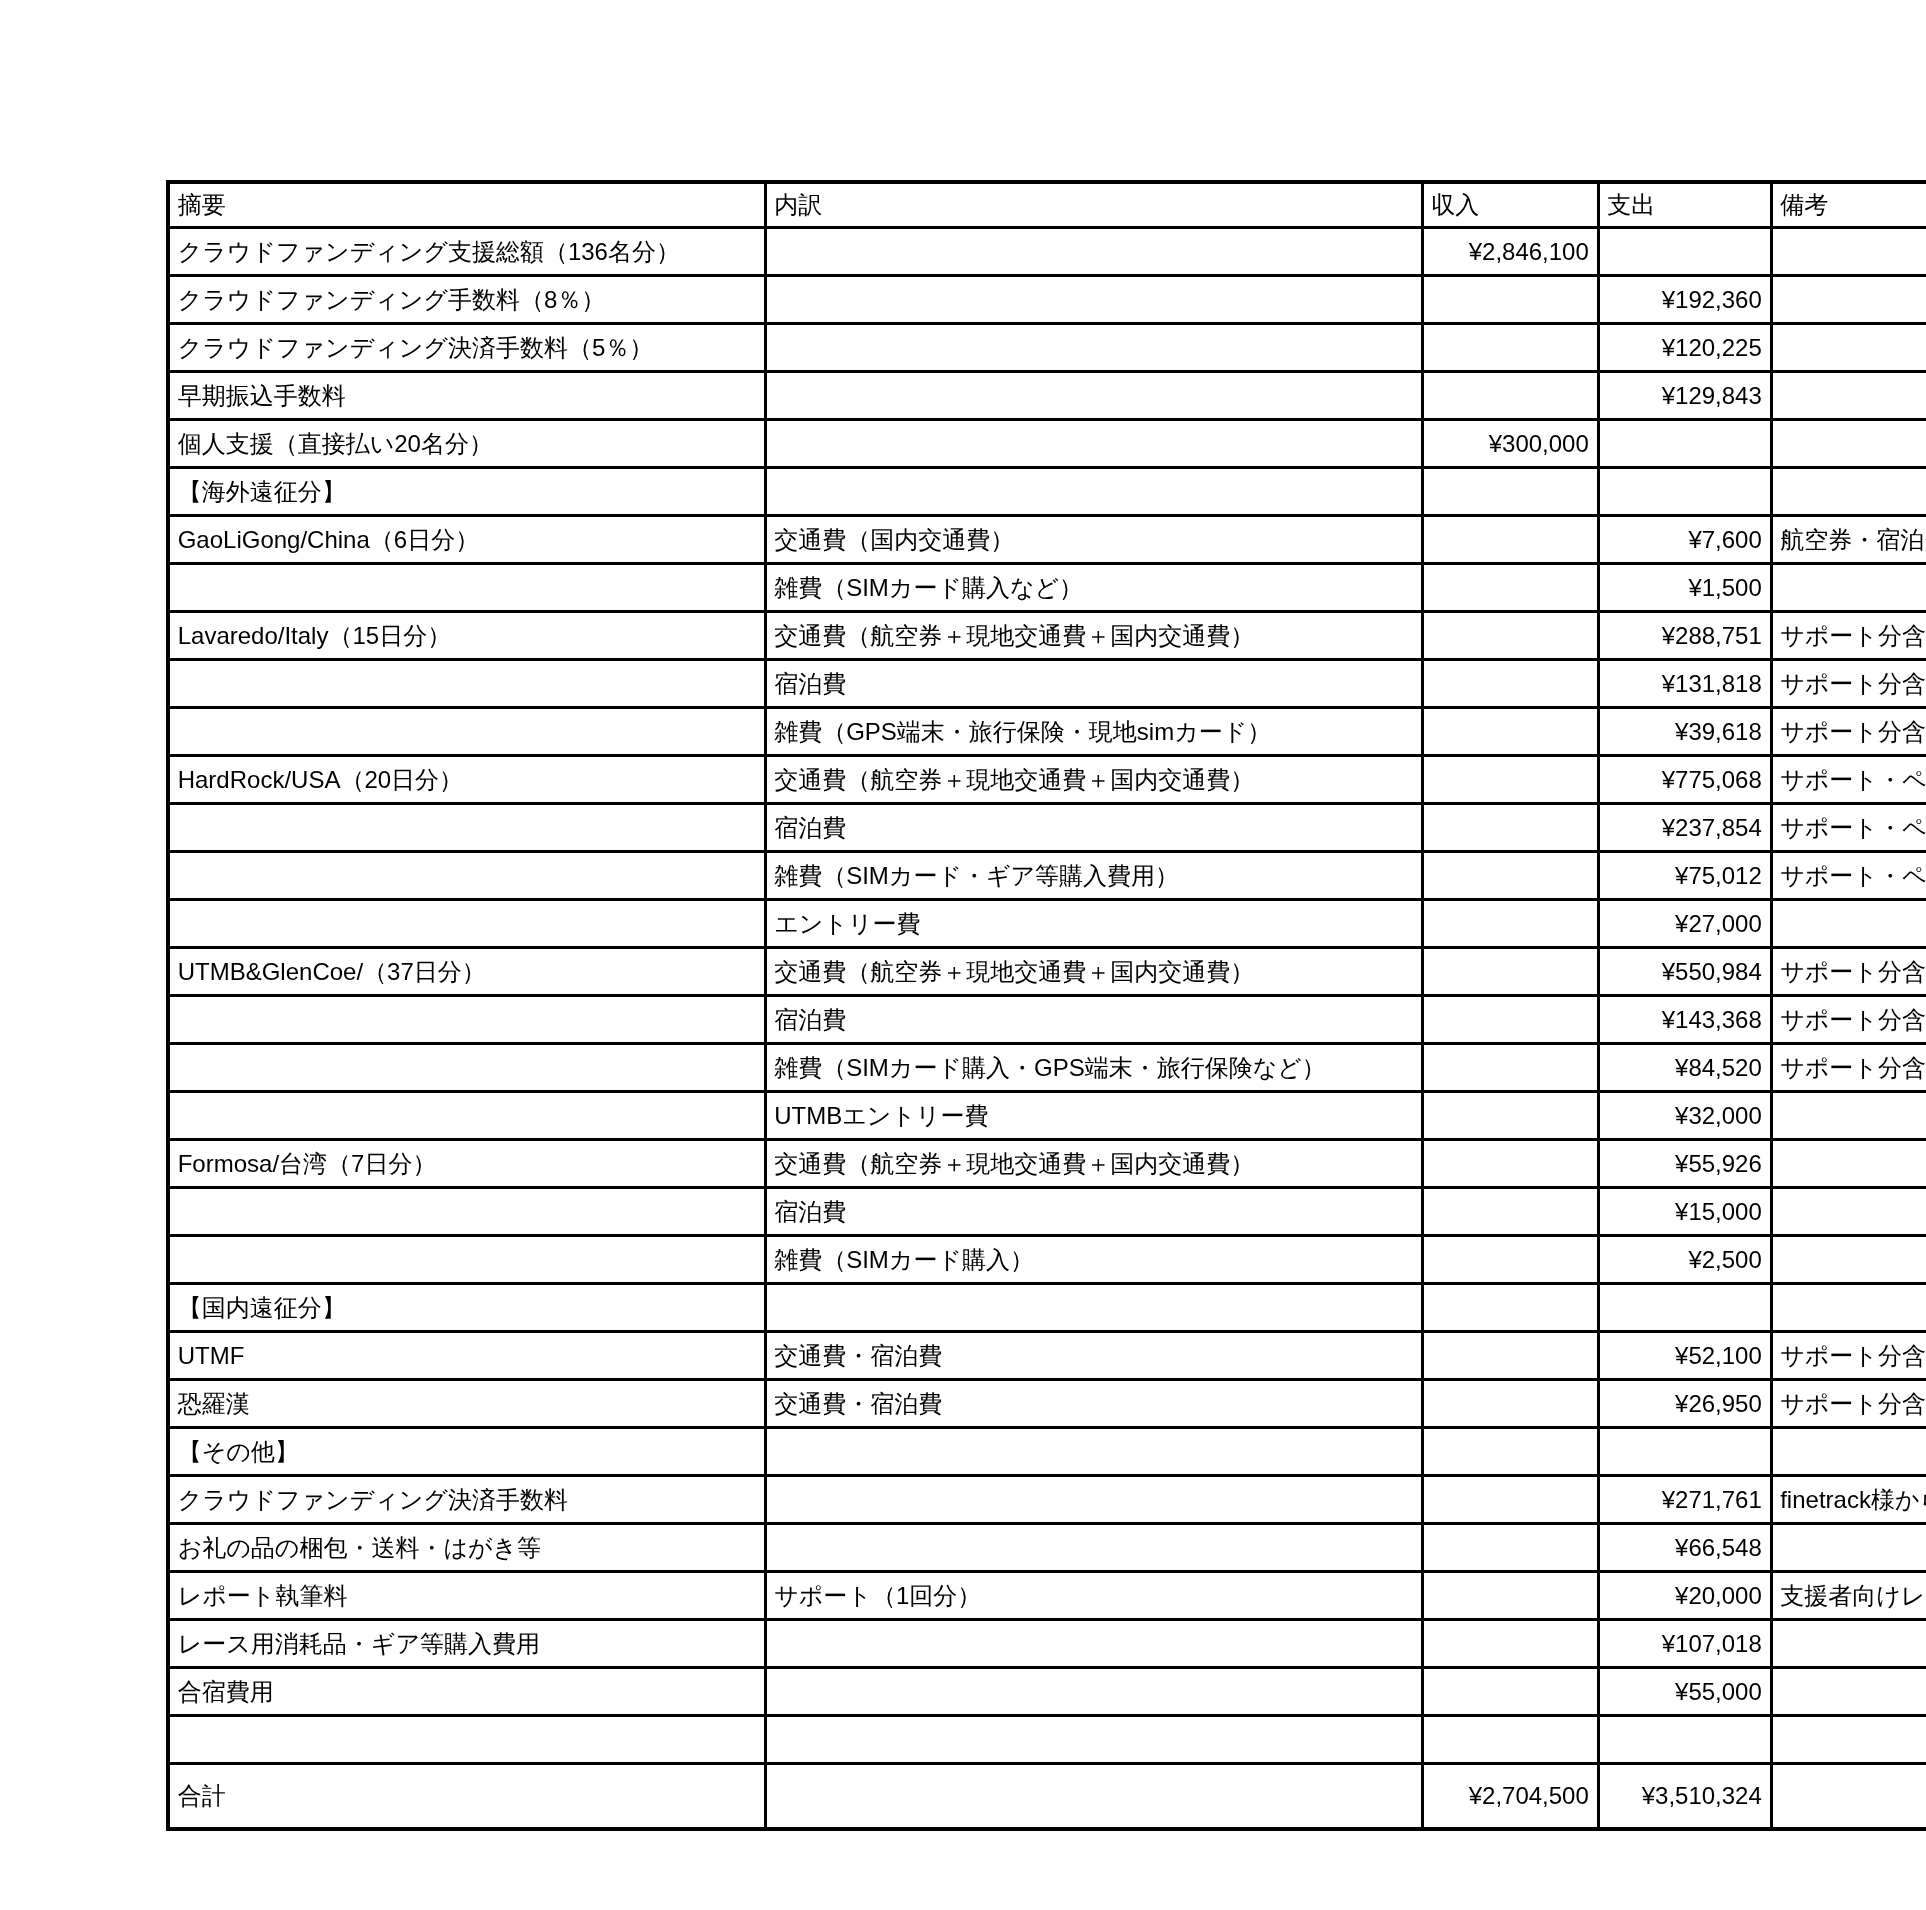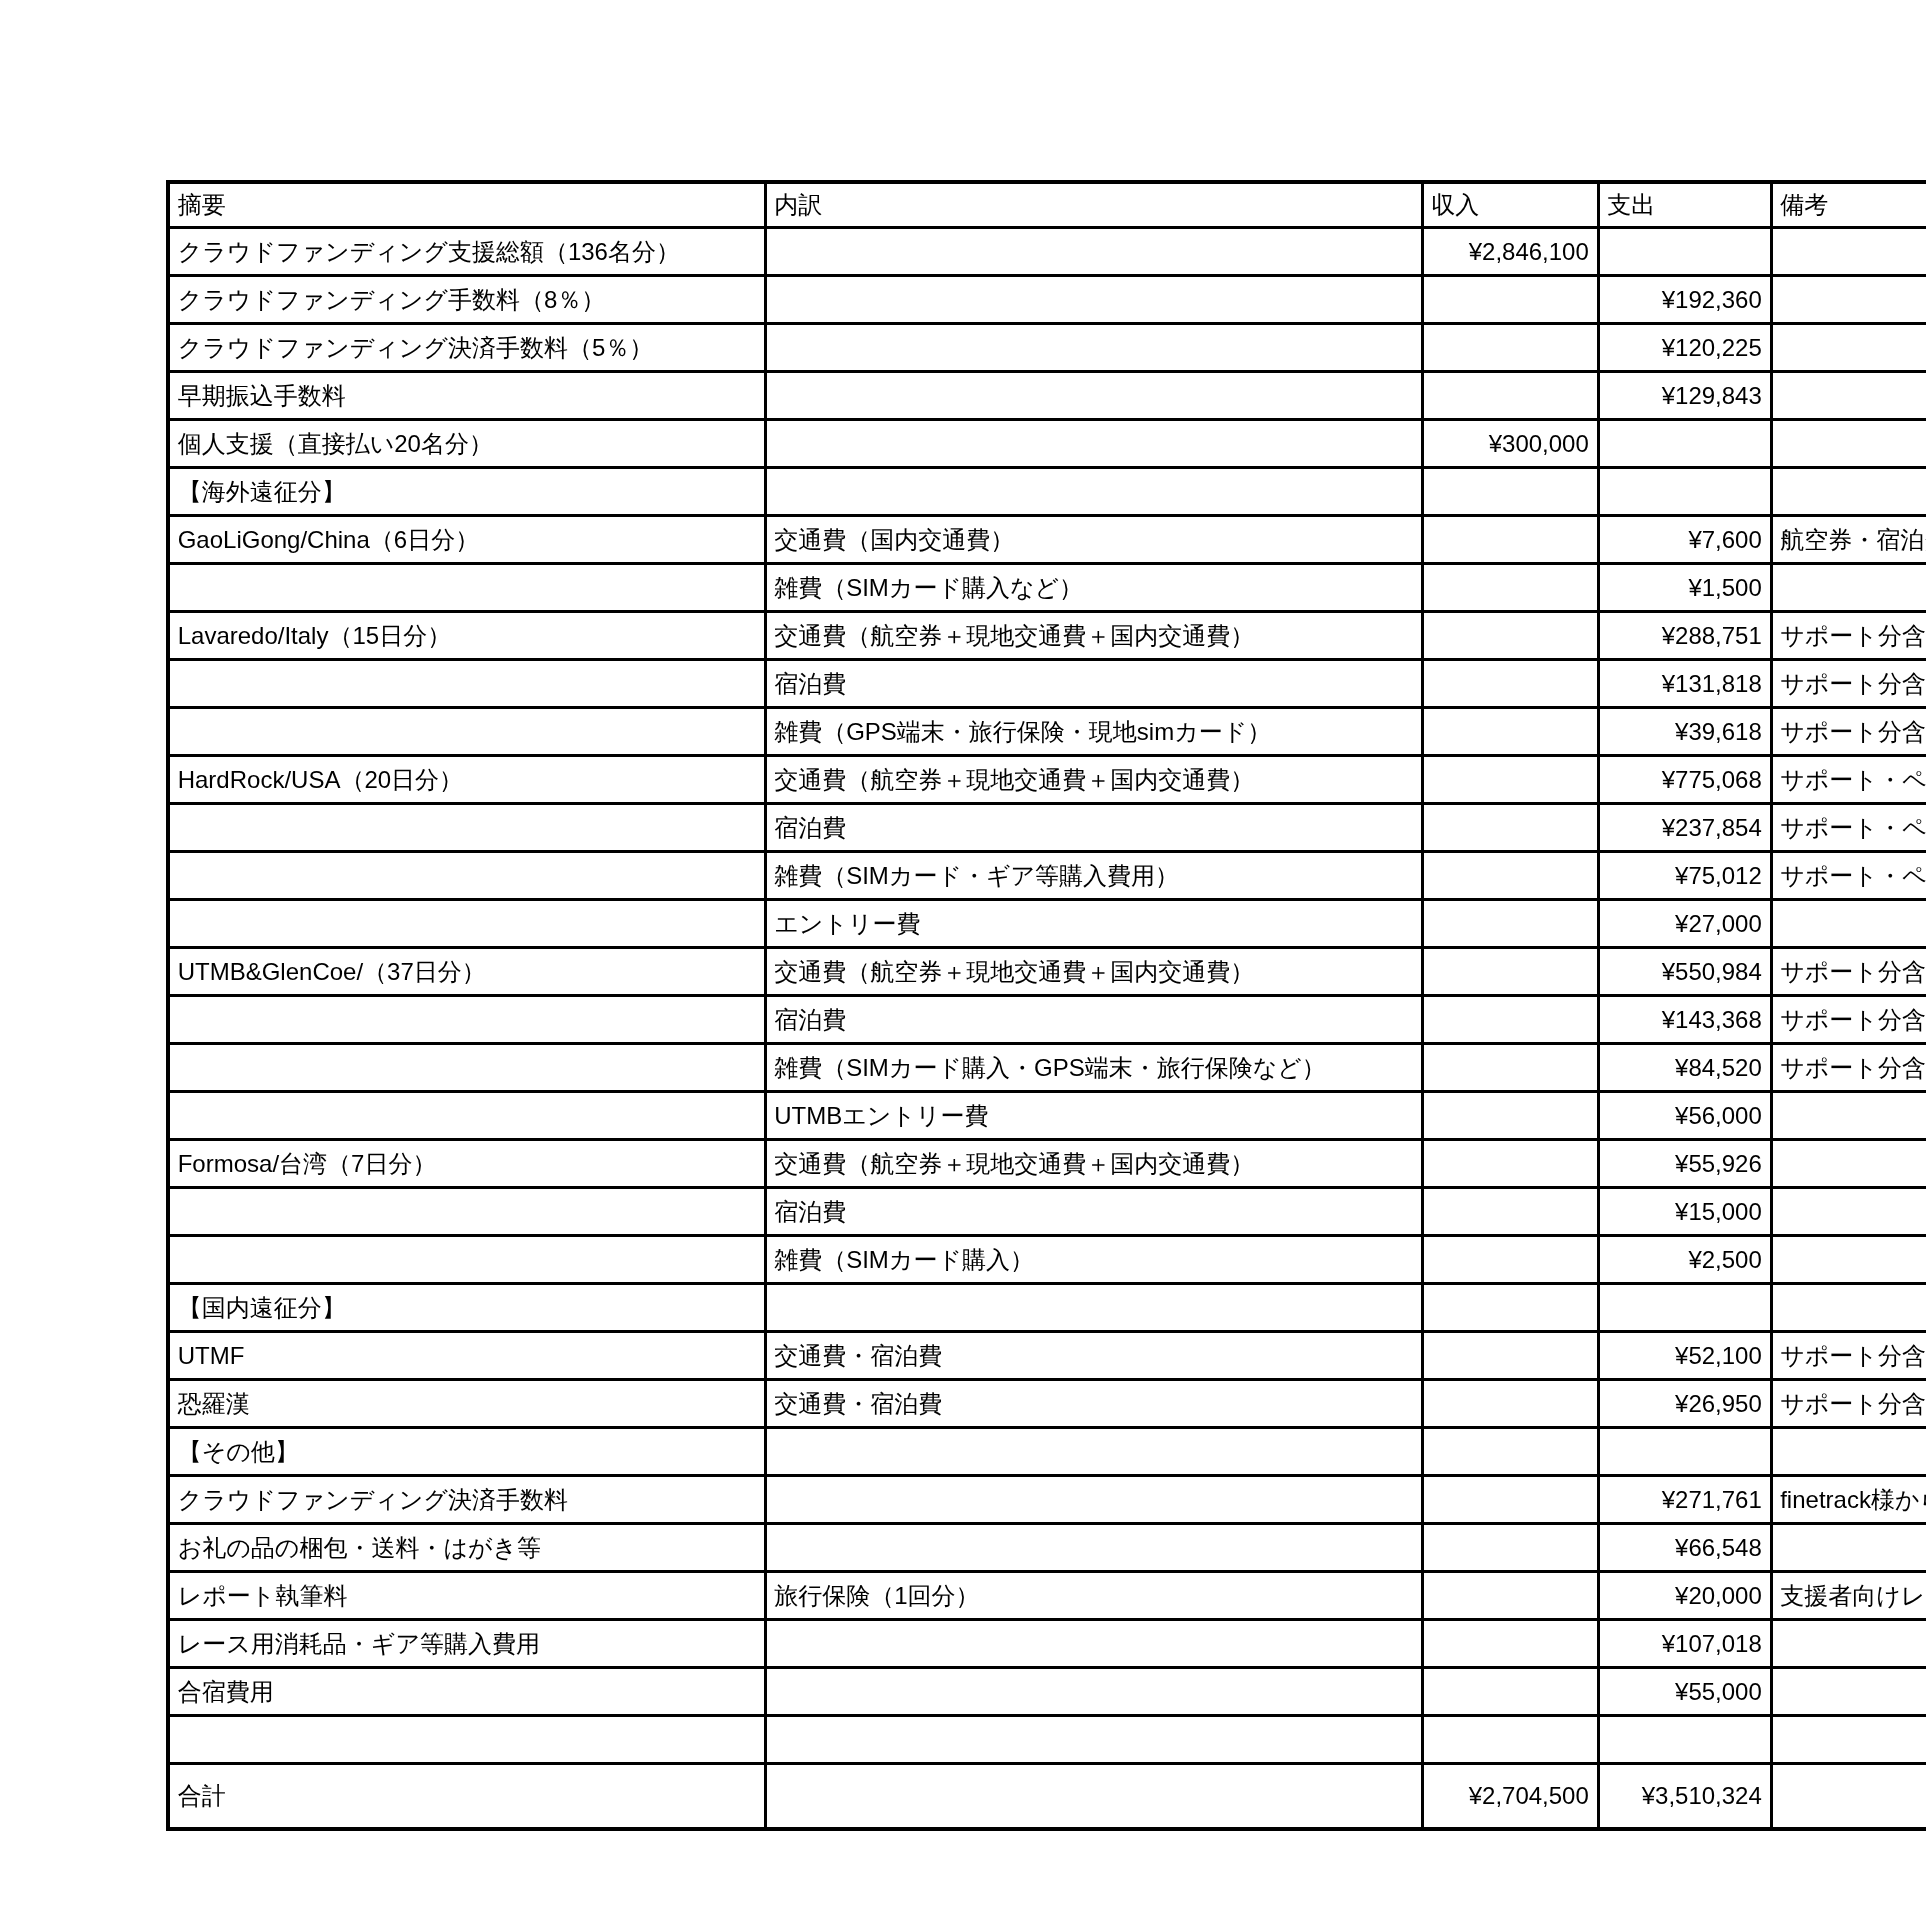--- a/index.html
+++ b/index.html
@@ -193,21 +193,21 @@
           <td class="c-summary"></td>
           <td class="c-breakdown">雑費（SIMカード購入・GPS端末・旅行保険など）</td>
           <td class="c-income"></td>
           <td class="c-expense">¥84,520</td>
           <td class="c-remarks">サポート分含む</td>
         </tr>
         <tr>
           <td class="c-summary"></td>
           <td class="c-breakdown">UTMBエントリー費</td>
           <td class="c-income"></td>
-          <td class="c-expense">¥56,000</td>
+          <td class="c-expense">¥32,000</td>
           <td class="c-remarks"></td>
         </tr>
         <tr>
           <td class="c-summary">Formosa/台湾（7日分）</td>
           <td class="c-breakdown">交通費（航空券＋現地交通費＋国内交通費）</td>
           <td class="c-income"></td>
           <td class="c-expense">¥55,926</td>
           <td class="c-remarks"></td>
         </tr>
         <tr>
@@ -261,21 +261,21 @@
         </tr>
         <tr>
           <td class="c-summary">お礼の品の梱包・送料・はがき等</td>
           <td class="c-breakdown"></td>
           <td class="c-income"></td>
           <td class="c-expense">¥66,548</td>
           <td class="c-remarks"></td>
         </tr>
         <tr>
           <td class="c-summary">レポート執筆料</td>
-          <td class="c-breakdown">旅行保険（1回分）</td>
+          <td class="c-breakdown">サポート（1回分）</td>
           <td class="c-income"></td>
           <td class="c-expense">¥20,000</td>
           <td class="c-remarks">支援者向けレポート作成のため</td>
         </tr>
         <tr>
           <td class="c-summary">レース用消耗品・ギア等購入費用</td>
           <td class="c-breakdown"></td>
           <td class="c-income"></td>
           <td class="c-expense">¥107,018</td>
           <td class="c-remarks"></td>

